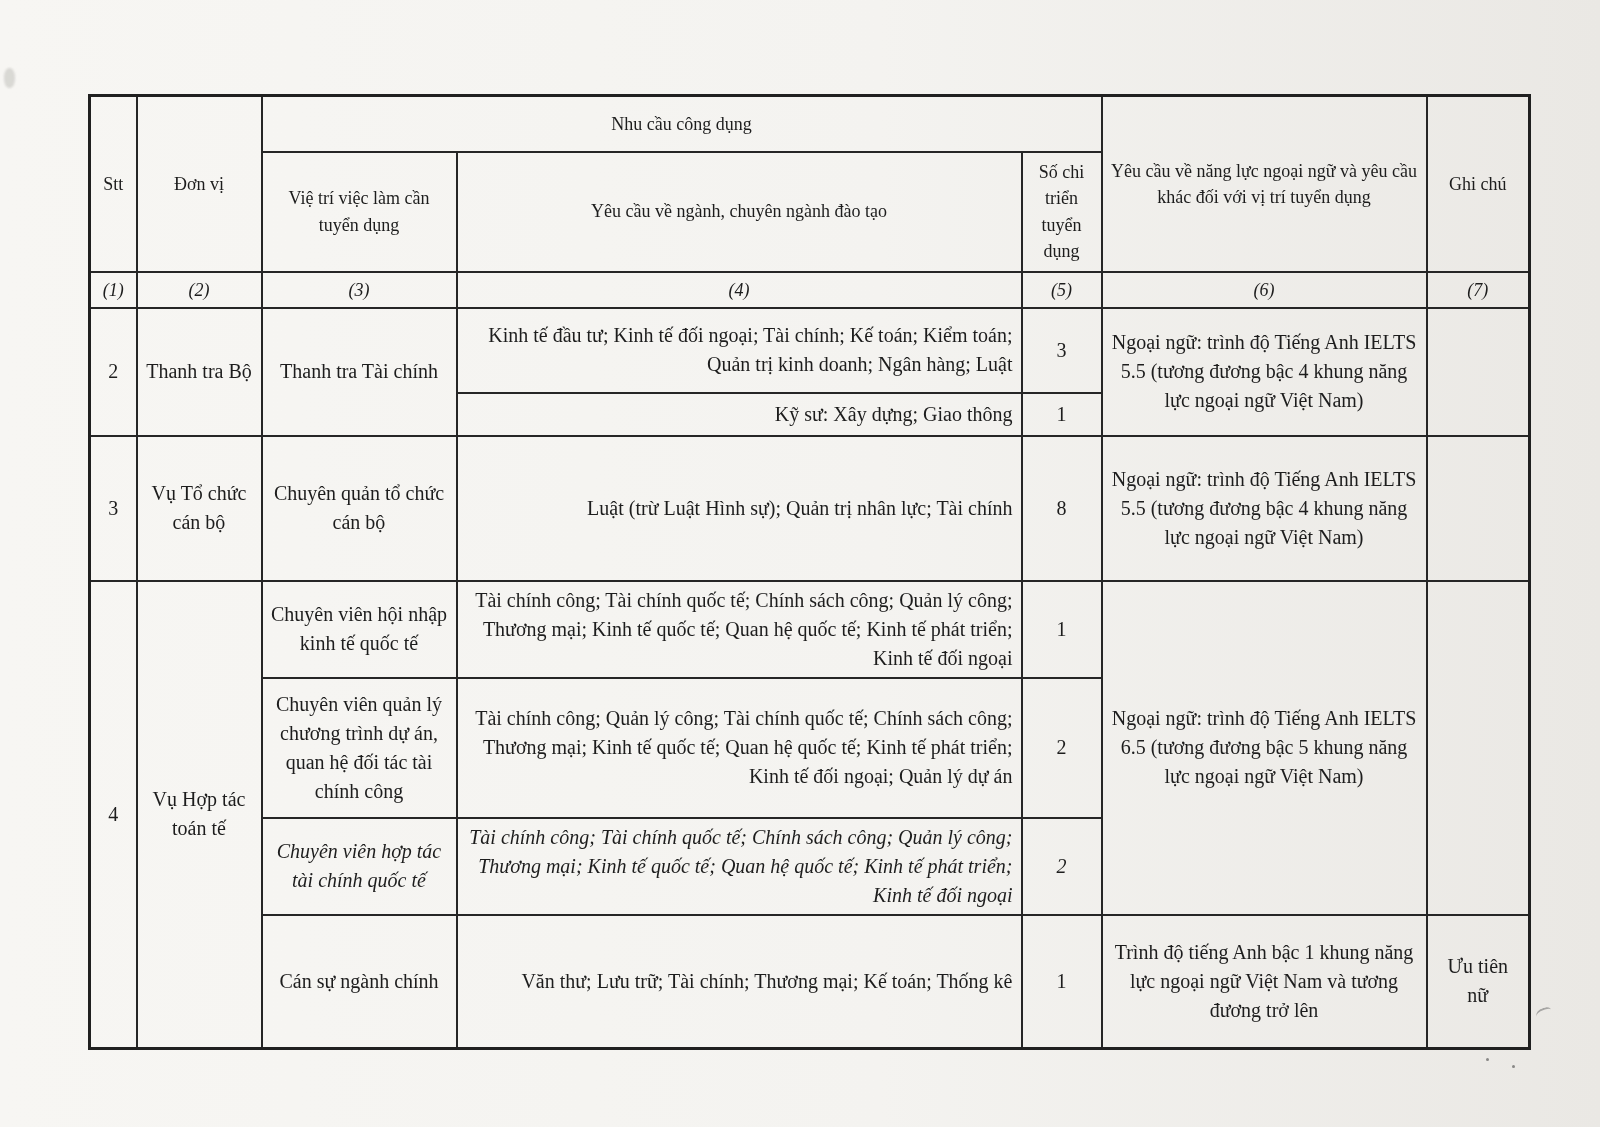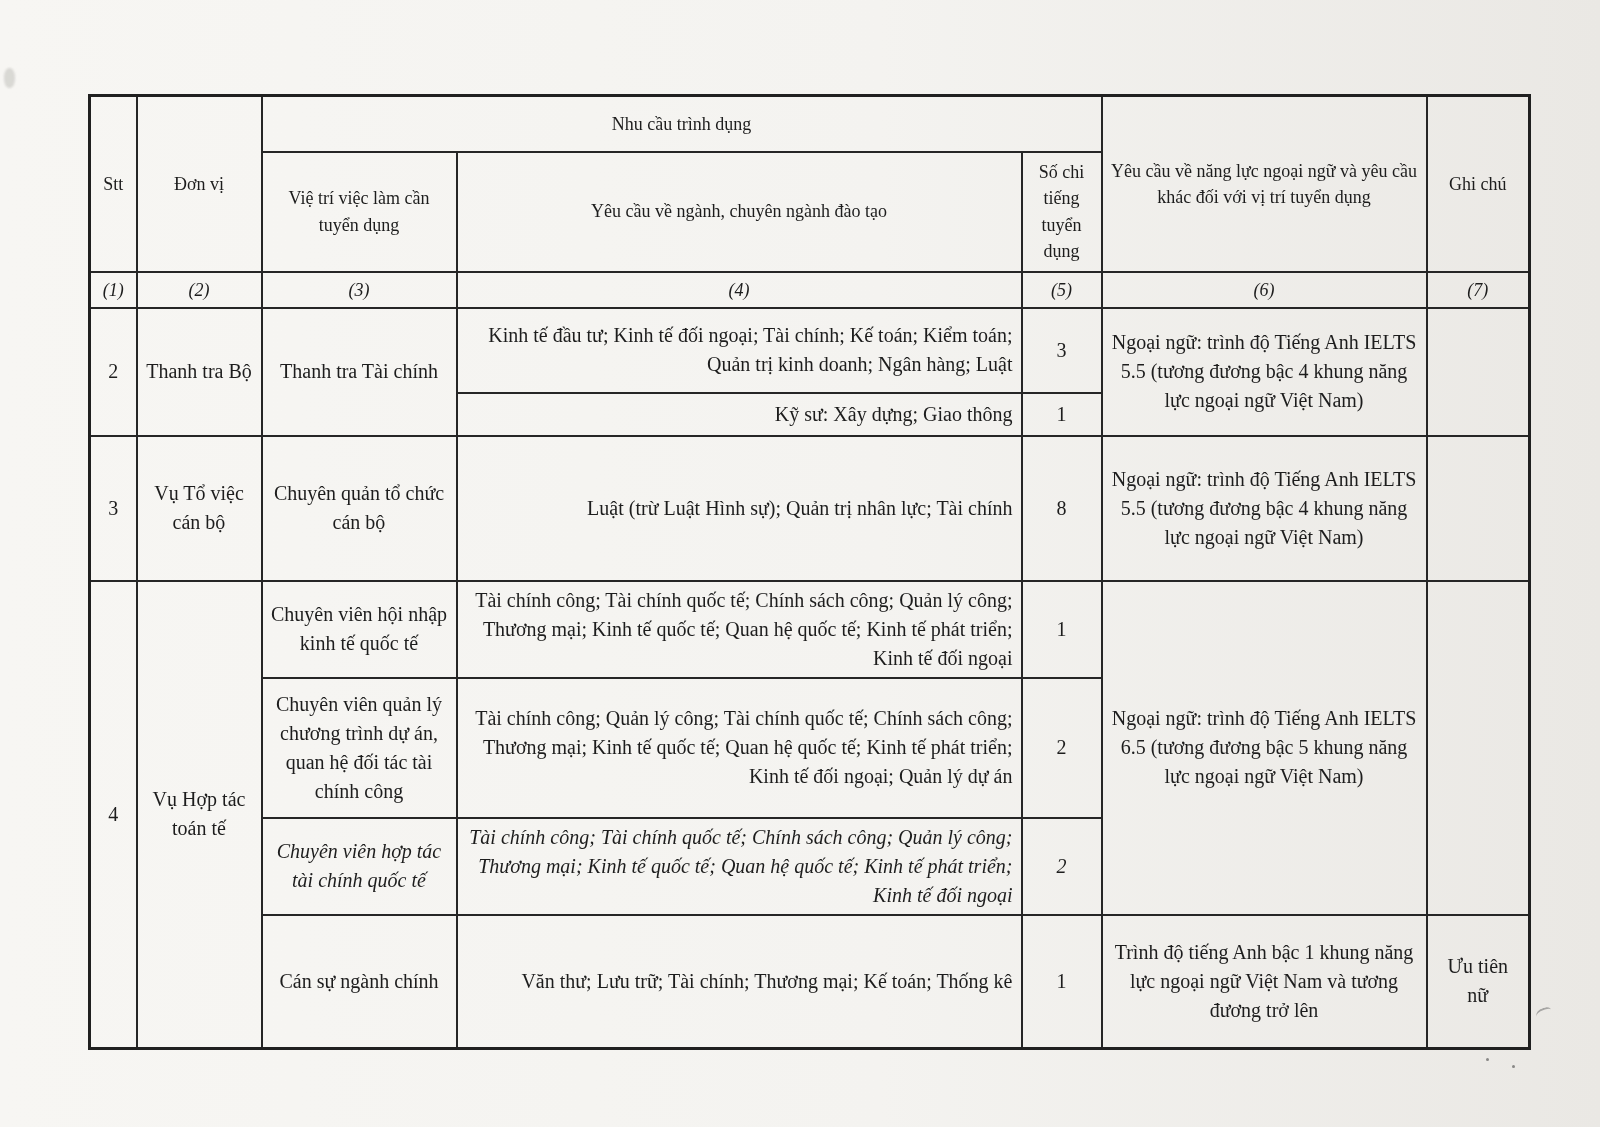--- a/index.html
+++ b/index.html
@@ -76,29 +76,29 @@
       <col style="width:565px">
       <col style="width:80px">
       <col style="width:325px">
       <col style="width:103px">
     </colgroup>
     <tbody>
 
       <tr class="h-hd1">
         <td class="hdr" rowspan="2">Stt</td>
         <td class="hdr" rowspan="2">Đơn vị</td>
-        <td class="hdr" colspan="3">Nhu cầu trình dụng</td>
+        <td class="hdr" colspan="3">Nhu cầu công dụng</td>
         <td class="hdr" rowspan="2">Yêu cầu về năng lực ngoại ngữ và yêu cầu khác đối với vị trí tuyển dụng</td>
         <td class="hdr" rowspan="2">Ghi chú</td>
       </tr>
 
       <tr class="h-hd2">
         <td class="hdr">Việ trí việc làm cần tuyển dụng</td>
         <td class="hdr">Yêu cầu về ngành, chuyên ngành đào tạo</td>
-        <td class="hdr">Số chi tiếng tuyển dụng</td>
+        <td class="hdr">Số chi triển tuyển dụng</td>
       </tr>
 
       <tr class="h-num">
         <td class="nums">(1)</td>
         <td class="nums">(2)</td>
         <td class="nums">(3)</td>
         <td class="nums">(4)</td>
         <td class="nums">(5)</td>
         <td class="nums">(6)</td>
         <td class="nums">(7)</td>
@@ -113,21 +113,21 @@
         <td class="lang" rowspan="2">Ngoại ngữ: trình độ Tiếng Anh IELTS 5.5  (tương đương bậc 4 khung năng lực ngoại ngữ Việt Nam)</td>
         <td class="c" rowspan="2"></td>
       </tr>
       <tr class="h-r2b">
         <td class="l">Kỹ sư: Xây dựng; Giao thông</td>
         <td class="c">1</td>
       </tr>
 
       <tr class="h-r3">
         <td class="c">3</td>
-        <td class="c">Vụ Tổ việc cán bộ</td>
+        <td class="c">Vụ Tổ chức cán bộ</td>
         <td class="c">Chuyên quản tổ chức cán bộ</td>
         <td class="l">Luật (trừ Luật Hình sự); Quản trị nhân lực; Tài chính</td>
         <td class="c">8</td>
         <td class="lang">Ngoại ngữ: trình độ Tiếng Anh IELTS 5.5  (tương đương bậc 4 khung năng lực ngoại ngữ Việt Nam)</td>
         <td class="c"></td>
       </tr>
 
       <tr class="h-r4a">
         <td class="c" rowspan="4">4</td>
         <td class="c" rowspan="4">Vụ Hợp tác toán tế</td>

